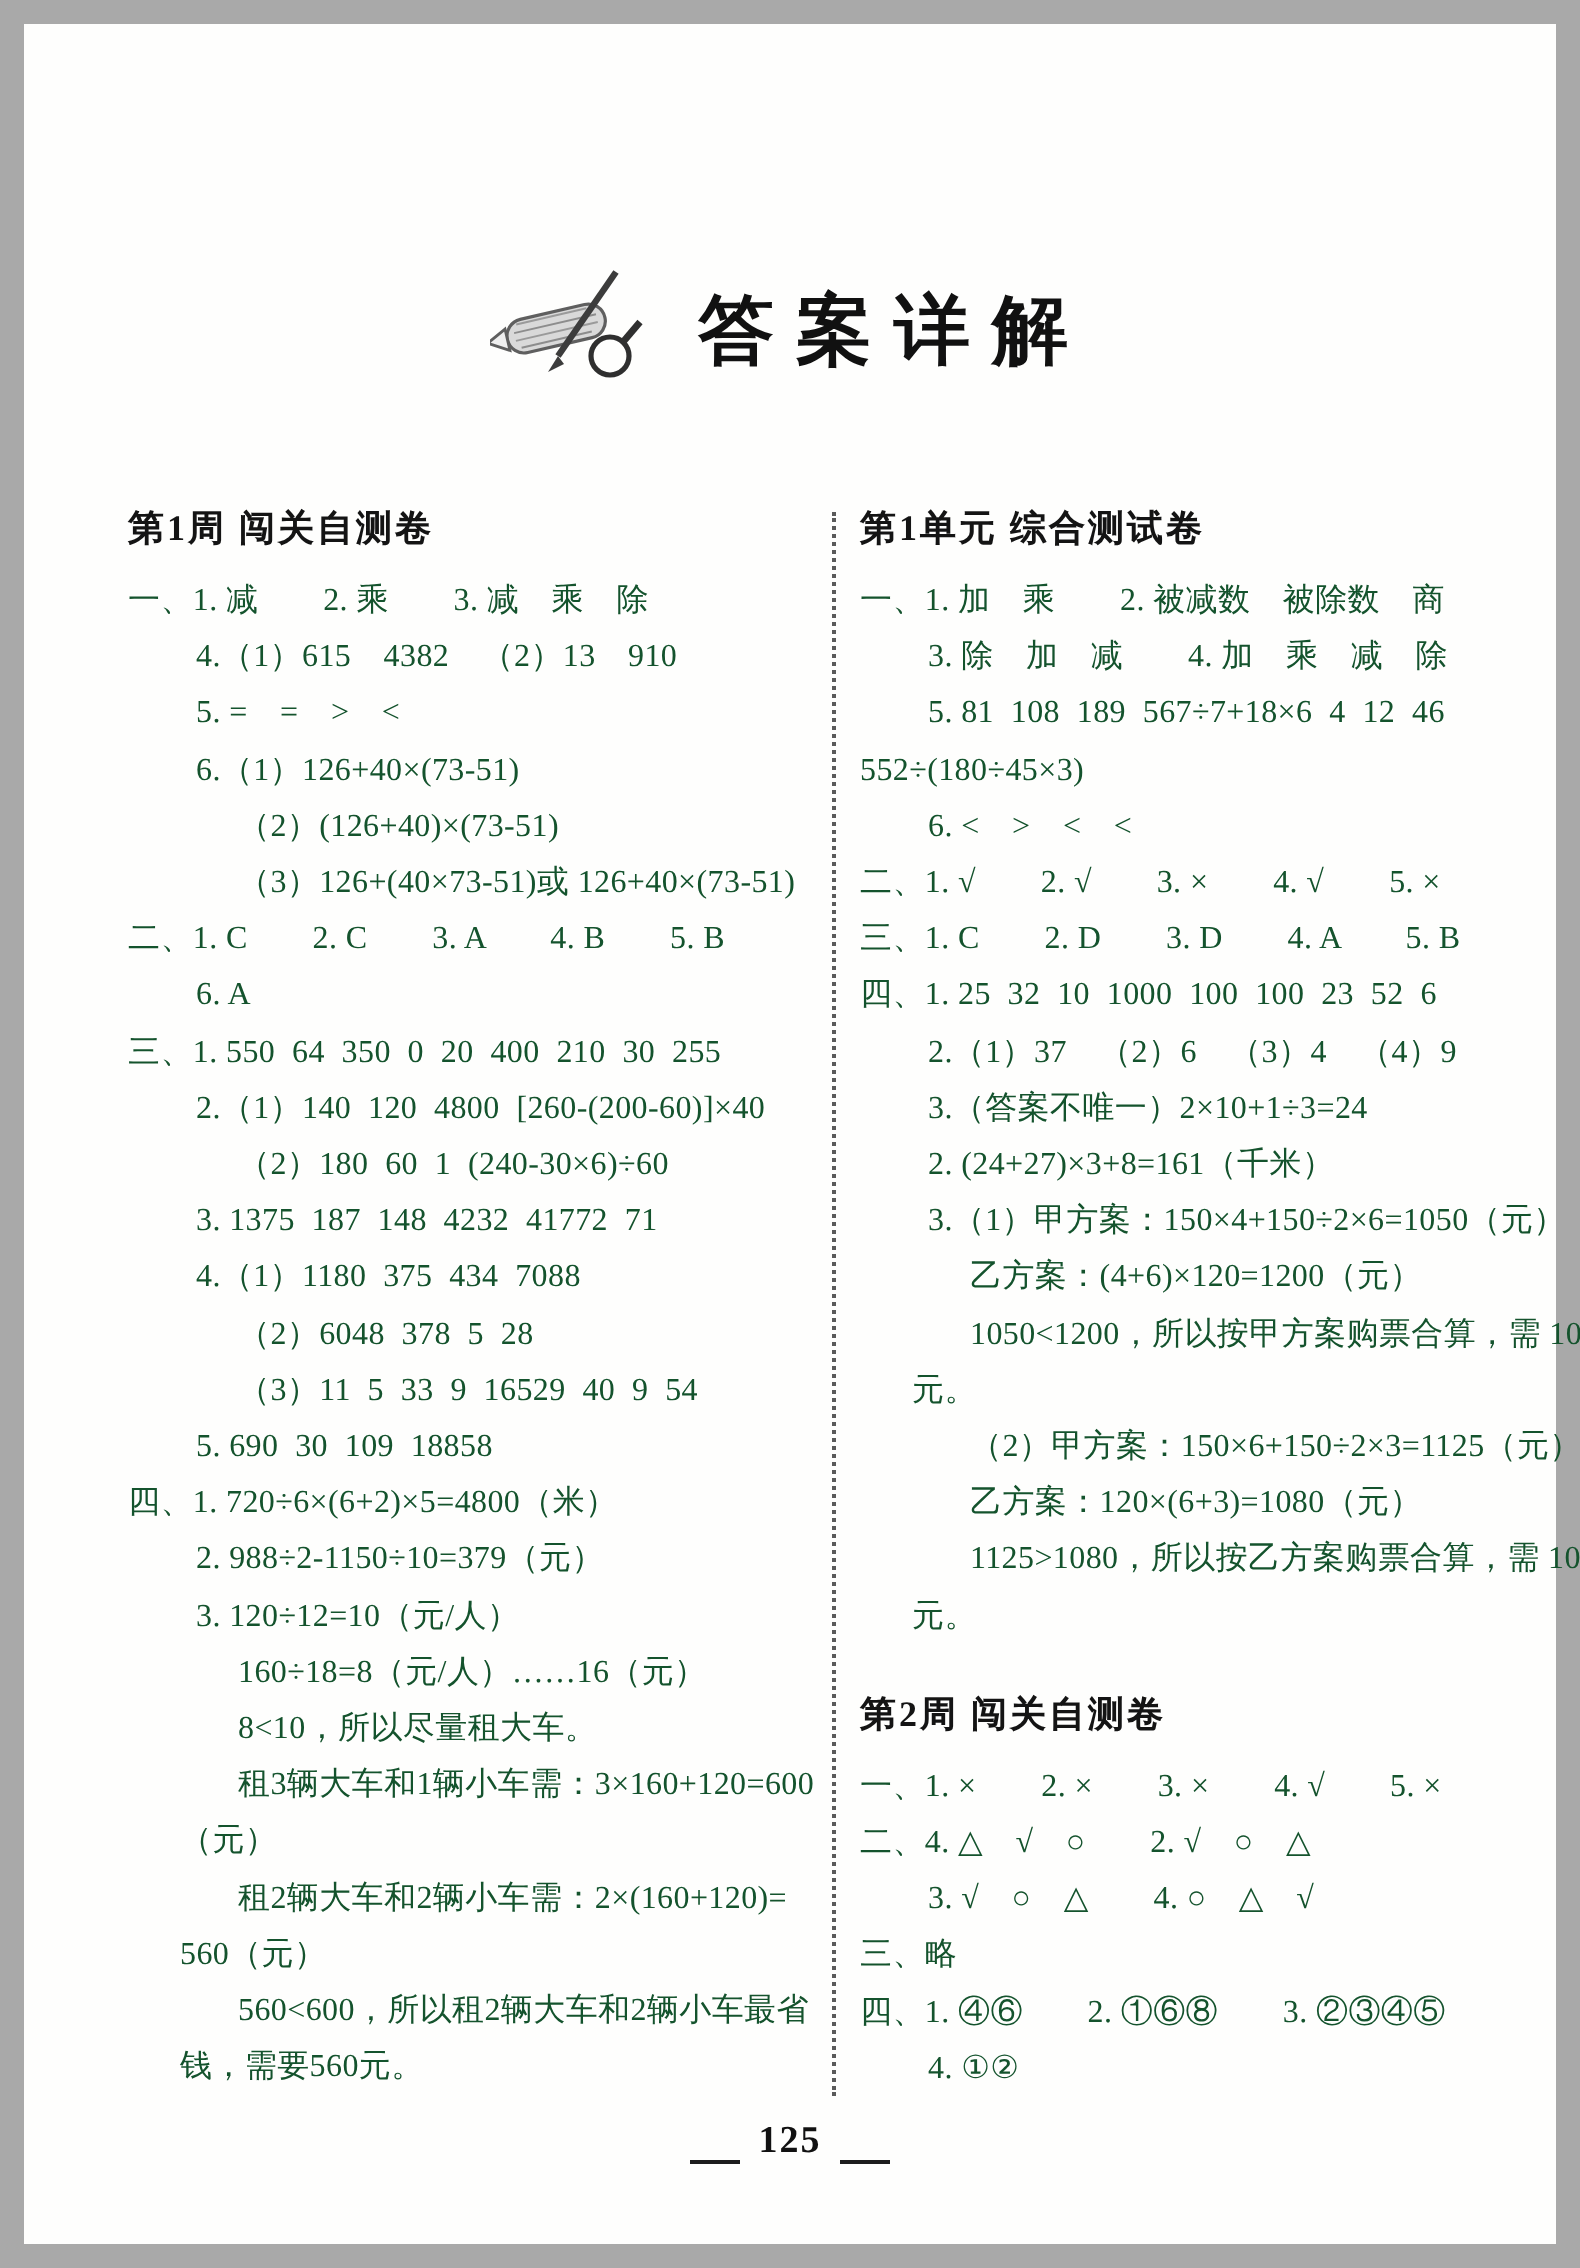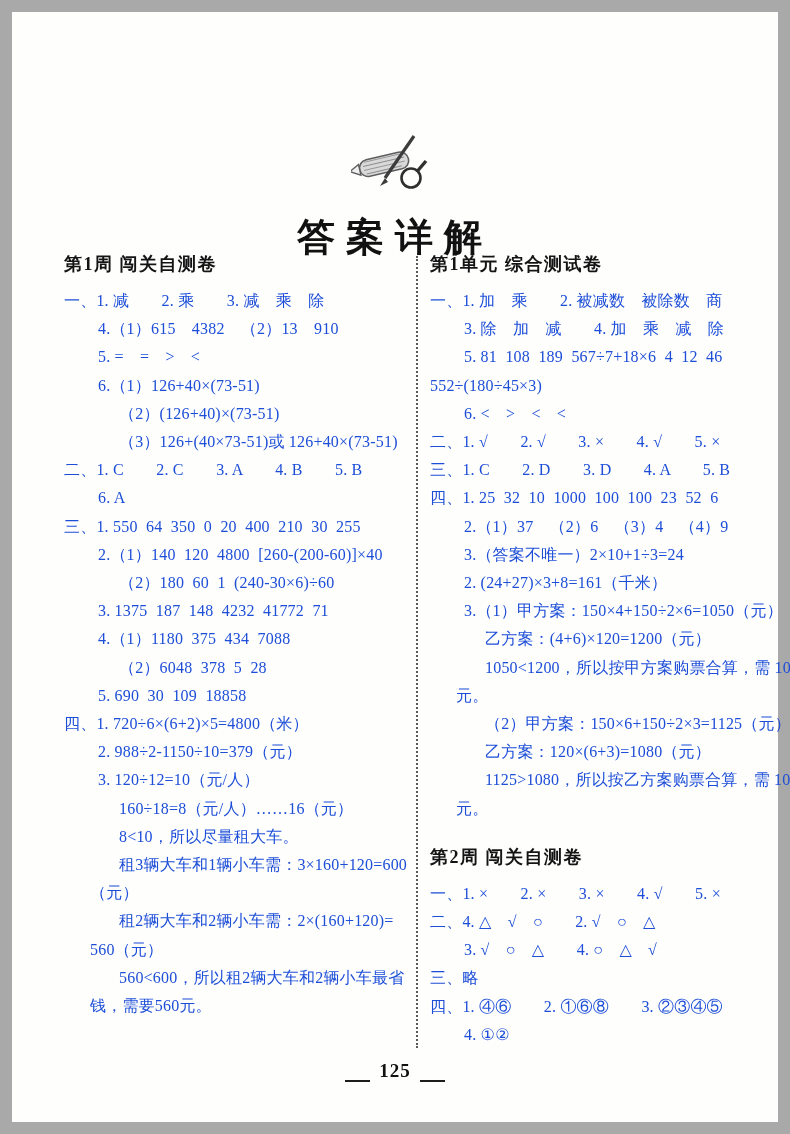--- a/index.html
+++ b/index.html
@@ -7,41 +7,41 @@
     width:790px; height:1134px; position:relative;
     background:#a9a9a9;
     font-family:"Liberation Serif","DejaVu Serif",serif;
   }
   .page {
     position:absolute; left:12px; top:12px; width:766px; height:1110px;
     background:#fefefdff; background-color:#fefefd;
   }
   .header {
     position:absolute; top:122px; left:0; width:100%;
-    display:flex; justify-content:center; align-items:center; gap:16px;flex-direction:column;
+    display:flex; justify-content:center; align-items:center; gap:16px;
   }
   .main-title {
     font-size:38px; font-weight:bold; letter-spacing:11px; color:#111;
   }
   .columns {
     position:absolute; top:238px; left:52px; width:708px;
   }
   .col-left  { position:absolute; left:0;   top:0; width:344px; }
   .col-right { position:absolute; left:366px; top:0; width:342px; }
   .divider {
     position:absolute; left:352px; top:6px; height:792px;
     border-left:2px dotted #5a5a5a;
   }
   .sec-title {
     font-size:18px; font-weight:bold; 
     line-height:28px; margin-bottom:9px; letter-spacing:1.5px; color:#141414;
   }
   .sec-title.mid { margin-top:20px; }
   .ln {
-    font-size:16px; line-height:28.2px; color:#1d4ed8;
+    font-size:16px; line-height:28.2px; color:#14532d;
     white-space:pre; letter-spacing:0.2px;
   }
   .i0 { padding-left:0; }
   .i1 { padding-left:34px; }
   .i2 { padding-left:55px; }
   .iw { padding-left:26px; }
   .footer {
     position:absolute; top:1048px; left:0; width:100%;
     display:flex; align-items:flex-end; justify-content:center; gap:9px;
   }
@@ -85,20 +85,21 @@
       <div class="ln i2">（2）(126+40)×(73-51)</div>
       <div class="ln i2">（3）126+(40×73-51)或 126+40×(73-51)</div>
       <div class="ln i0">二、1. C　　2. C　　3. A　　4. B　　5. B</div>
       <div class="ln i1">6. A</div>
       <div class="ln i0">三、1. 550  64  350  0  20  400  210  30  255</div>
       <div class="ln i1">2.（1）140  120  4800  [260-(200-60)]×40</div>
       <div class="ln i2">（2）180  60  1  (240-30×6)÷60</div>
       <div class="ln i1">3. 1375  187  148  4232  41772  71</div>
       <div class="ln i1">4.（1）1180  375  434  7088</div>
       <div class="ln i2">（2）6048  378  5  28</div>
+      <div class="ln i2">（3）11  5  33  9  16529  40  9  54</div>
       <div class="ln i1">5. 690  30  109  18858</div>
       <div class="ln i0">四、1. 720÷6×(6+2)×5=4800（米）</div>
       <div class="ln i1">2. 988÷2-1150÷10=379（元）</div>
       <div class="ln i1">3. 120÷12=10（元/人）</div>
       <div class="ln i2">160÷18=8（元/人）……16（元）</div>
       <div class="ln i2">8&lt;10，所以尽量租大车。</div>
       <div class="ln i2">租3辆大车和1辆小车需：3×160+120=600</div>
       <div class="ln iw">（元）</div>
       <div class="ln i2">租2辆大车和2辆小车需：2×(160+120)=</div>
       <div class="ln iw">560（元）</div>

